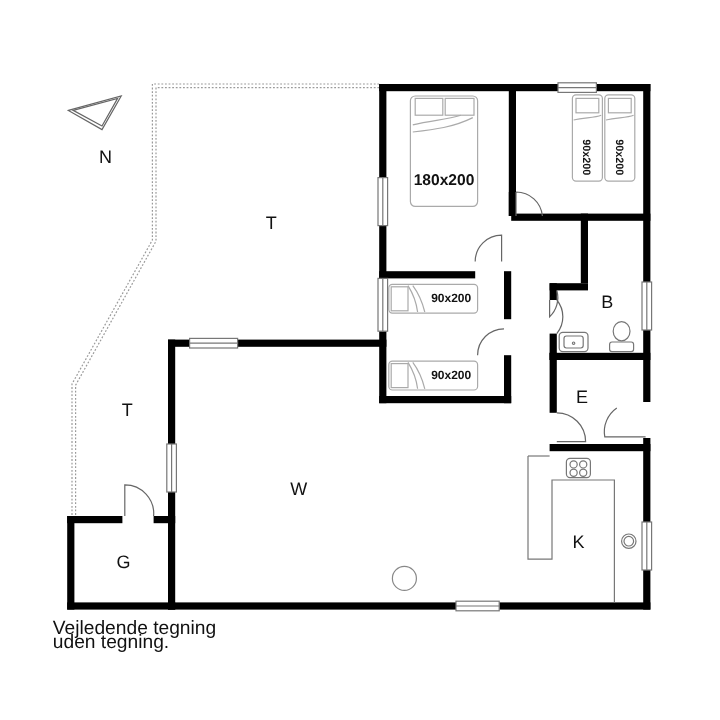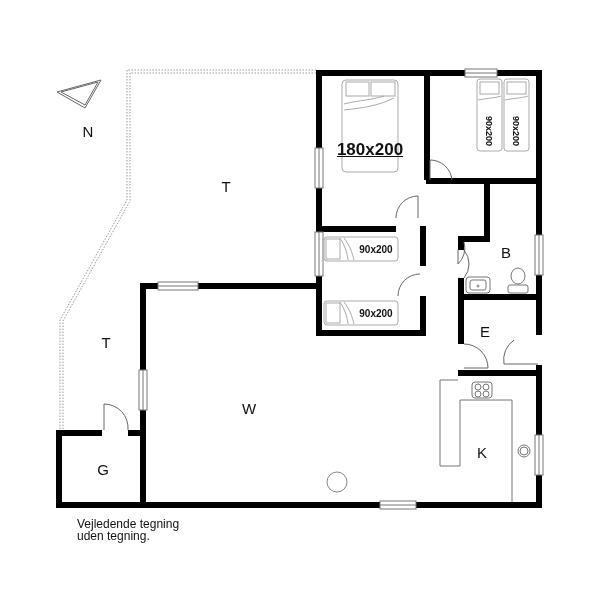--- a/index.html
+++ b/index.html
@@ -1,23 +1,23 @@
 <!DOCTYPE html>
 <html><head>
 <meta charset="utf-8">
 <style>
   html, body { margin: 0; padding: 0; background: #ffffff; }
   body { width: 600px; height: 600px; position: relative; overflow: hidden; font-family: "Liberation Sans", sans-serif; }
   svg.plan { position: absolute; left: 0; top: 0; }
   .lbl { position: absolute; color: #111; font-family: "Liberation Sans", sans-serif; }
   .room { font-size: 15px; transform: translate(-50%, -50%); }
   .bed { font-size: 10px; font-weight: bold; transform: translate(-50%, -50%); white-space: nowrap; }
-  .bed-big { font-size: 17px; font-weight: bold; transform: translate(-50%, -50%); text-decoration: underline; }
+  .bed-big { font-size: 13px; font-weight: bold; transform: translate(-50%, -50%); }
   .bed-rot { font-size: 9px; font-weight: bold; transform: translate(-50%, -50%) rotate(90deg); white-space: nowrap; }
-  .note { font-size: 12px; line-height: 12px; left: 77px; top: 518px; }
+  .note { font-size: 16px; line-height: 12px; left: 44px; top: 518px; }
 </style>
 </head>
 <body>
 
 <svg class="plan" width="600" height="600" viewBox="0 0 600 600">
 
   <g fill="none" stroke="#9a9a9a" stroke-width="1" stroke-dasharray="1.5,1.5">
     <polyline points="316,70 127,70 127,200 60,320 60,432"></polyline>
     <polyline points="316,73 130,73 130,201 63,321 63,432"></polyline>
   </g>

